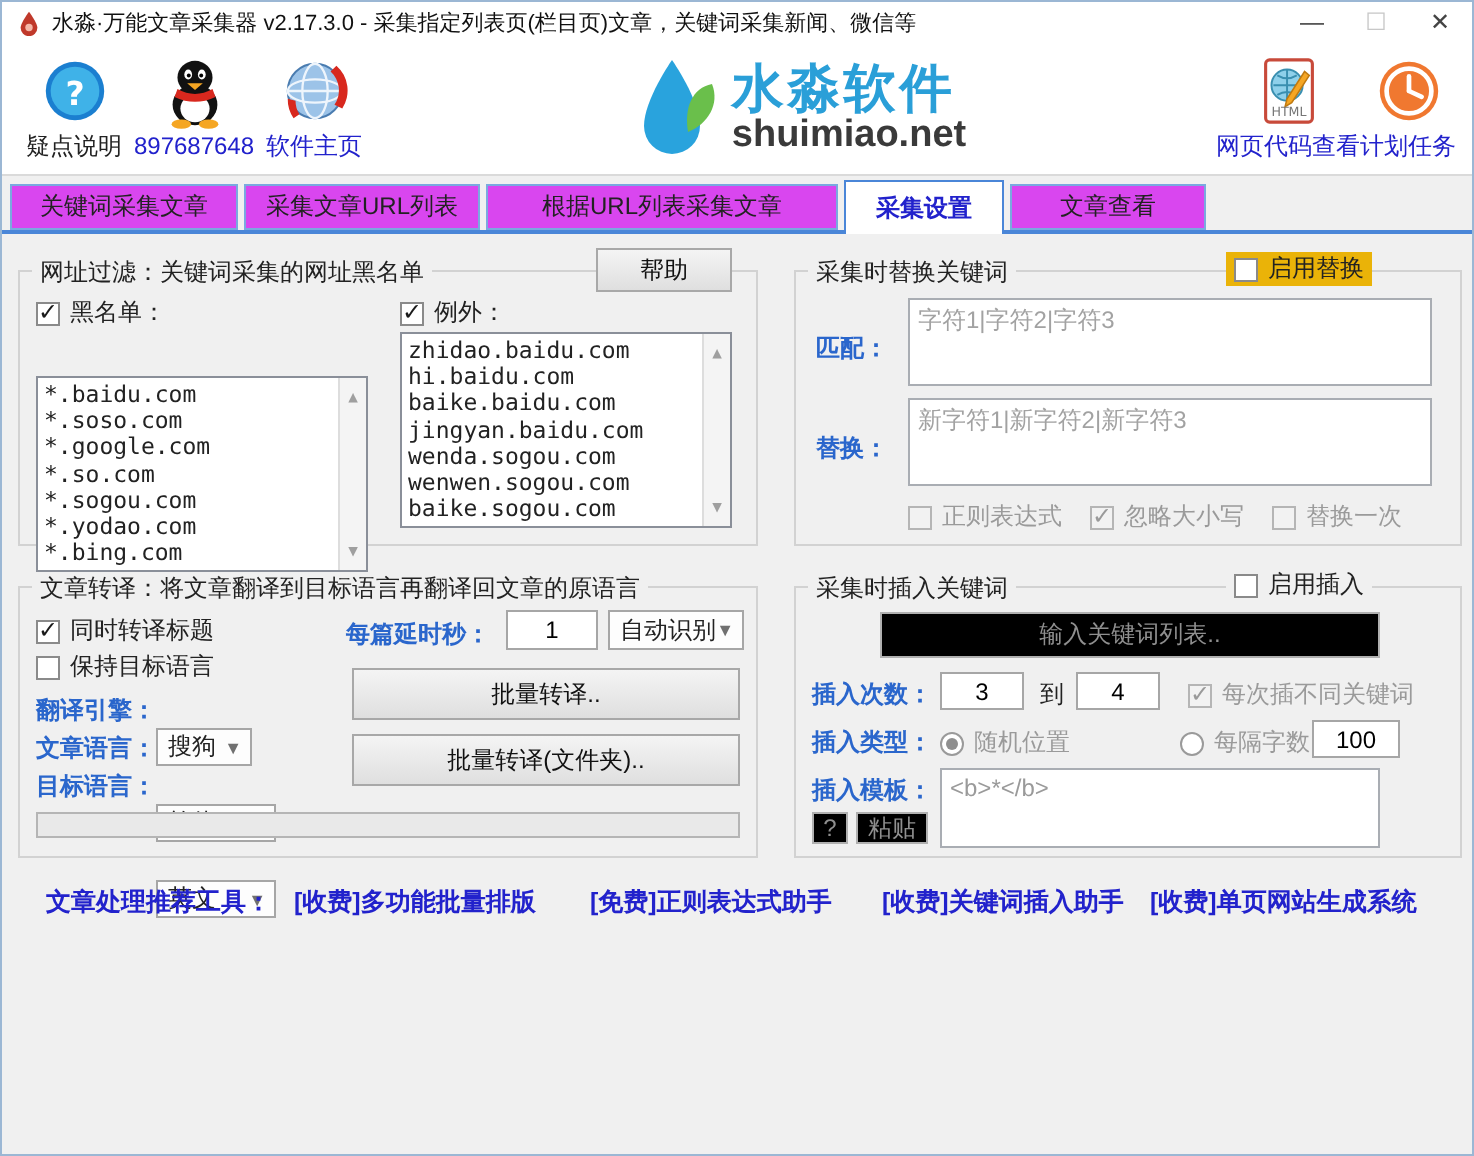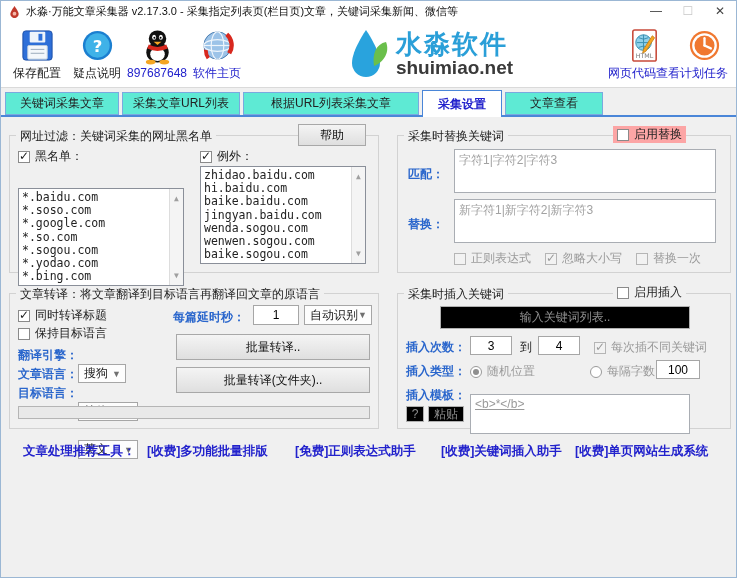--- a/index.html
+++ b/index.html
@@ -22,21 +22,21 @@
   .tb-label { font-size:12px; margin-top:1px; white-space:nowrap; }
   .tb-label.blue { color:#2222cc; }
   .spacer { flex:1; }
   #logo { display:flex; align-items:center; }
   #logo svg { width:42px; height:52px; margin-right:6px; }
   #logo .l1 { font-size:26px; font-weight:bold; color:#2a9fd8; letter-spacing:2px; line-height:26px; }
   #logo .l2 { font-size:19px; font-weight:bold; color:#3a3a3a; line-height:21px; }
 
   
   #tabs { position:absolute; top:88px; left:0; right:0; height:28px; display:flex; align-items:flex-end; padding-left:4px; border-bottom:2px solid #4a86d8; }
-  .tab { height:23px; background:#5eead4; border:1px solid #7aa9df; display:flex; align-items:center; justify-content:center; font-size:12px; margin-right:3px; cursor:pointer; white-space:nowrap; }
+  .tab { height:23px; background:#d946ef; border:1px solid #7aa9df; display:flex; align-items:center; justify-content:center; font-size:12px; margin-right:3px; cursor:pointer; white-space:nowrap; }
   .tab.active { height:27px; border:1px solid #4a86d8; border-bottom:none; color:#2222cc; font-weight:bold; margin-bottom:-2px; z-index:2; background:#fff; }
 
   
   .group { position:absolute; border:1px solid #d2d2d2; }
   .gtitle { position:absolute; top:-8px; left:6px; background:#f0f0f0; padding:0 4px; font-size:12px; color:#222; white-space:nowrap; }
   #grp-filter   { left:8px;   top:134px; width:370px; height:138px; }
   #grp-translate{ left:8px;   top:292px; width:370px; height:136px; }
   #grp-replace  { left:396px; top:134px; width:334px; height:138px; }
   #grp-insert   { left:396px; top:292px; width:334px; height:136px; }
   .abs { position:absolute; }
@@ -84,31 +84,20 @@
     <div class="ttl">水淼·万能文章采集器 v2.17.3.0 - 采集指定列表页(栏目页)文章，关键词采集新闻、微信等</div>
     <div class="wbtn">—</div>
     <div class="wbtn max">☐</div>
     <div class="wbtn">✕</div>
   </div>
 
   <div id="toolbar">
     <div class="tb-group" style="margin-left:6px;">
       <div class="tb-item">
         <svg viewBox="0 0 38 38">
-          <rect x="4" y="4" width="30" height="30" rx="3" fill="#2e6fd8" stroke="#1c4fa8"></rect>
-          <rect x="11" y="5" width="16" height="11" rx="1" fill="#eef4fb"></rect>
-          <rect x="20" y="7" width="4" height="7" fill="#2e6fd8"></rect>
-          <rect x="9" y="19" width="20" height="14" rx="1" fill="#f4f7fb" stroke="#bcd"></rect>
-          <line x1="12" y1="23" x2="26" y2="23" stroke="#9ab" stroke-width="1"></line>
-          <line x1="12" y1="27" x2="26" y2="27" stroke="#9ab" stroke-width="1"></line>
-        </svg>
-        <div class="tb-label">保存配置</div>
-      </div>
-      <div class="tb-item">
-        <svg viewBox="0 0 38 38">
           <circle cx="19" cy="19" r="15" fill="#1b7fd0"></circle>
           <circle cx="19" cy="19" r="12.5" fill="#3fb2e8"></circle>
           <text x="19" y="26" font-size="17" font-weight="bold" fill="#fff" text-anchor="middle" font-family="DejaVu Sans, sans-serif">?</text>
         </svg>
         <div class="tb-label">疑点说明</div>
       </div>
       <div class="tb-item">
         <svg viewBox="0 0 38 38">
           <ellipse cx="19" cy="11" rx="9" ry="8.5" fill="#111"></ellipse>
           <ellipse cx="19" cy="25" rx="11.5" ry="10.5" fill="#111"></ellipse>
@@ -262,21 +251,21 @@
     </div>
 
     <div class="btn abs" style="left:166px; top:40px; width:194px; height:26px;">批量转译..</div>
     <div class="btn abs" style="left:166px; top:73px; width:194px; height:26px;">批量转译(文件夹)..</div>
 
     <div class="progress abs" style="left:8px; top:112px; width:352px; height:13px;"></div>
   </div>
 
   <div class="group" id="grp-replace">
     <div class="gtitle">采集时替换关键词</div>
-    <div class="cb-row abs" style="top:-10px; right:44px; background:#fca5a5; padding:0 4px;">
+    <div class="cb-row abs" style="top:-10px; right:44px; background:#eab308; padding:0 4px;">
       <span class="cb"></span>
       <span>启用替换</span>
     </div>
 
     <div class="lbl-blue abs" style="left:10px; top:30px;">匹配：</div>
     <textarea class="ta abs" style="left: 56px; top: 13px; width: 262px; height: 44px;" placeholder="字符1|字符2|字符3"></textarea>
 
     <div class="lbl-blue abs" style="left:10px; top:80px;">替换：</div>
     <textarea class="ta abs" style="left: 56px; top: 63px; width: 262px; height: 44px;" placeholder="新字符1|新字符2|新字符3"></textarea>
 
@@ -319,21 +308,21 @@
       <span class="rb sel"></span>
       <span class="lbl-gray">随机位置</span>
     </div>
     <div class="cb-row abs" style="left:192px; top:69px;">
       <span class="rb"></span>
       <span class="lbl-gray">每隔字数</span>
     </div>
     <input class="tin abs" style="left: 258px; top: 66px; width: 44px; height: 19px;" value="100">
 
     <div class="lbl-blue abs" style="left:8px; top:93px;">插入模板：</div>
-    <textarea class="ta grayval abs" style="left: 72px; top: 100px; width: 220px; height: 40px; text-decoration: underline;">&lt;b&gt;*&lt;/b&gt;</textarea>
+    <textarea class="ta grayval abs" style="left: 72px; top: 90px; width: 220px; height: 40px;">&lt;b&gt;*&lt;/b&gt;</textarea>
     <div class="btn-gray abs" style="left:8px; top:112px; width:18px; height:16px;">?</div>
     <div class="btn-gray abs" style="left:30px; top:112px; width:36px; height:16px;">粘贴</div>
   </div>
 
   <div id="footer">
     <span style="left:10px; cursor:default;">文章处理推荐工具：</span>
     <span style="left:134px;">[收费]多功能批量排版</span>
     <span style="left:282px;">[免费]正则表达式助手</span>
     <span style="left:428px;">[收费]关键词插入助手</span>
     <span style="left:562px;">[收费]单页网站生成系统</span>

